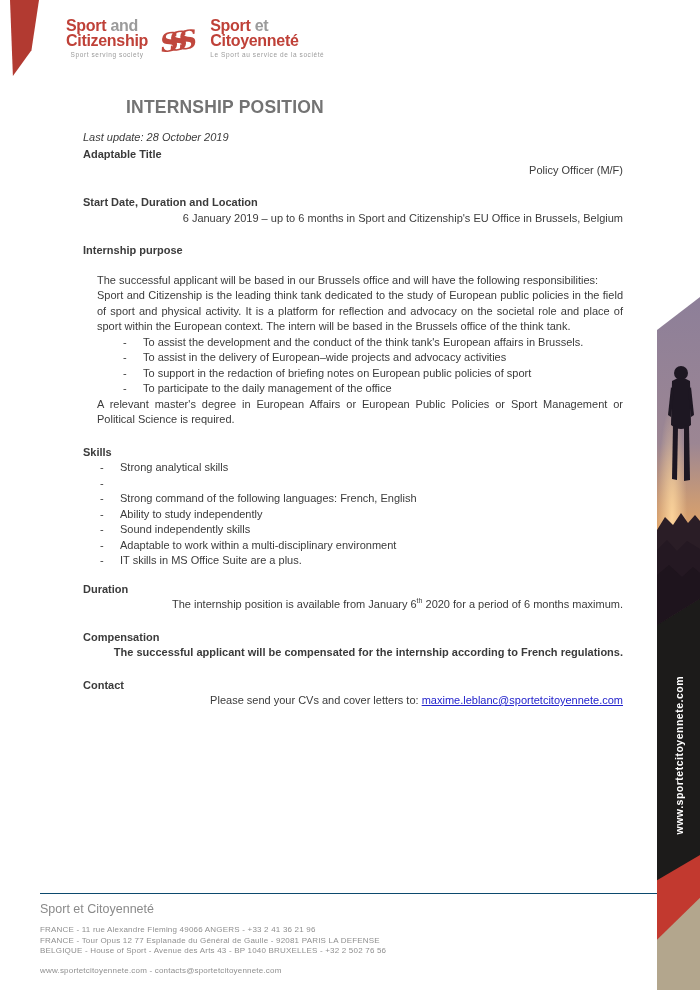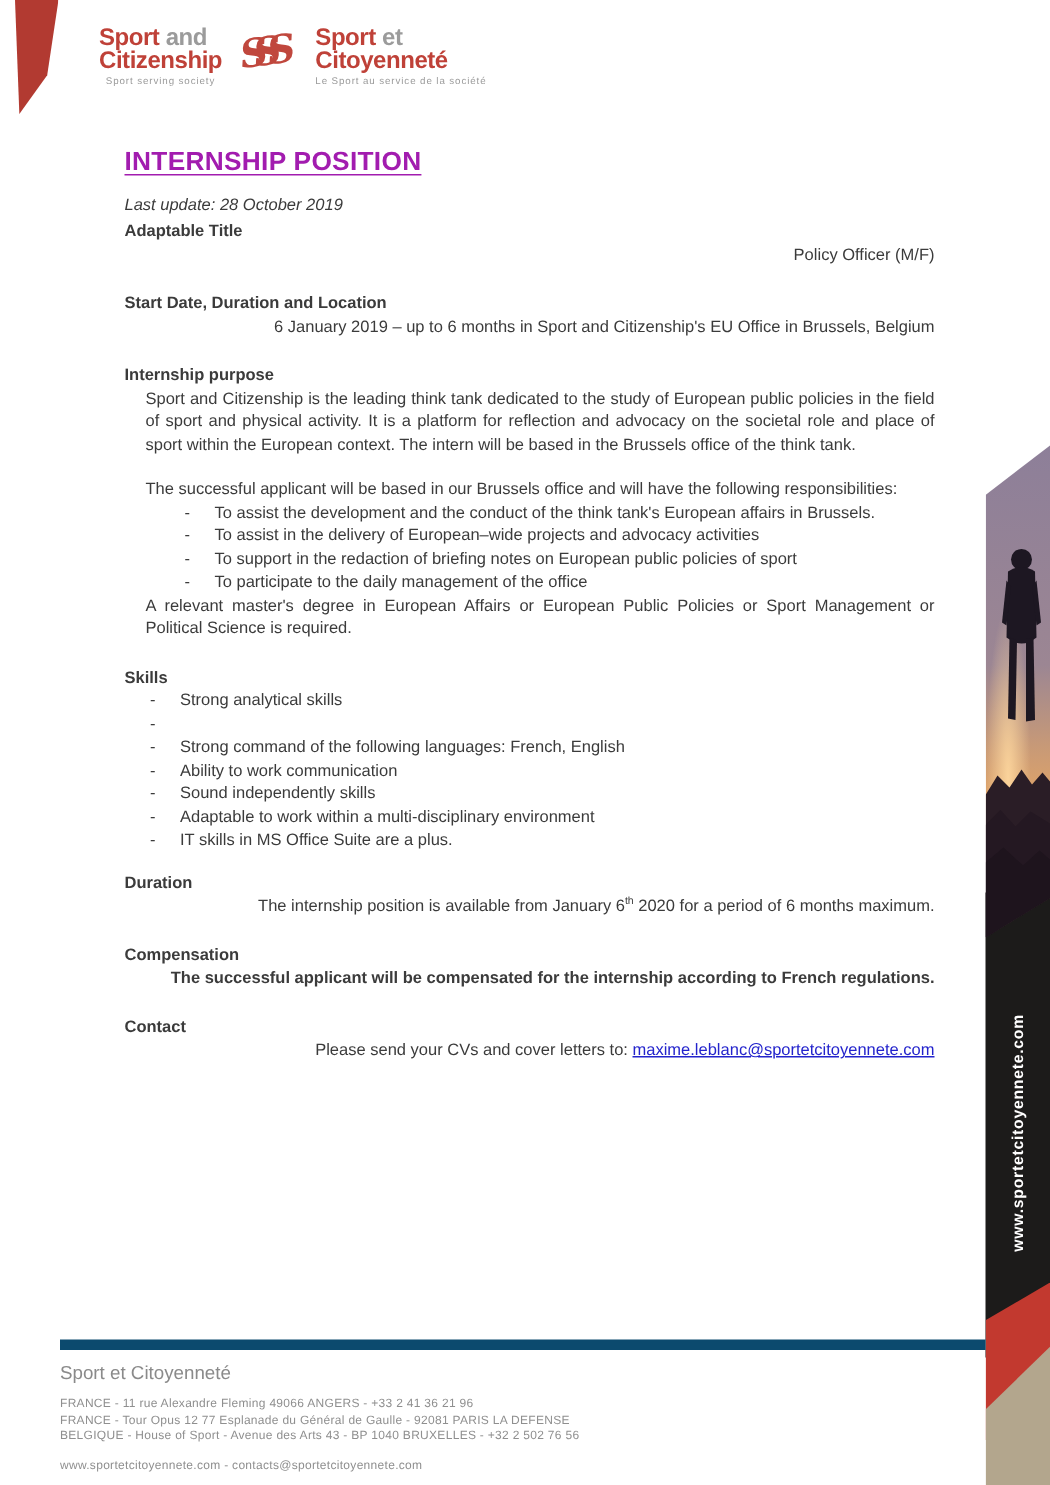--- a/index.html
+++ b/index.html
@@ -14,41 +14,42 @@
   }
 
   
   .corner-flag {
     position: absolute; left: 10px; top: 0; width: 29px; height: 76px;
     background: #b23a31;
     clip-path: polygon(0 0, 100% 0, 74% 66%, 10% 100%);
   }
 
   
-  .logos { position: absolute; left: 66px; top: 18px; display: flex; align-items: flex-start; gap: 10px; }
+  .logos { position: absolute; left: 66px; top: 18px; display: flex; align-items: flex-end; gap: 10px; }
   .logo-block { display: flex; flex-direction: column; }
   .logo-line { font-weight: bold; font-size: 16px; line-height: 15px; color: #bf4138; letter-spacing: -0.3px; }
   .logo-line .muted { color: #9b9b9b; font-weight: bold; }
   .logo-tagline { font-size: 6.5px; color: #9b9b9b; letter-spacing: 0.6px; margin-top: 3px; }
   .logo-en .logo-tagline { text-align: center; }
   .sss-icon {
     font-family: "DejaVu Serif", serif;
     font-style: italic; font-weight: bold;
     font-size: 26px; color: #c0473d; letter-spacing: -9px;
     line-height: 34px; padding: 0 12px 0 2px; transform: rotate(-8deg);
     display: inline-block;
   }
 
   
   .content { position: absolute; left: 83px; top: 100px; width: 540px; font-size: 11px; line-height: 15.5px; }
   .doc-title {
     display: inline-block;
-    color: #a21caf; font-size: 17.5px; font-weight: bold; letter-spacing: 0.2px;
-    text-decoration: underline; text-underline-offset: 3px;
+    color: #737373; font-size: 17.5px; font-weight: bold; letter-spacing: 0.2px;
+    text-underline-offset: 3px;
     margin-bottom: 14px;
+    margin-left: 43px;
   }
   .last-update { text-align: left; font-style: italic; font-size: 11px; margin-bottom: 2px; }
   .sec-heading { font-weight: bold; margin-top: 13px; }
   .sec-body { padding-left: 14px; text-align: justify; }
   .sec-body.no-justify { text-align: right; }
   .sec-body.extra-indent { padding-left: 26px; font-weight: bold; }
   .para-gap { margin-top: 14px; }
   .bullet-row { display: flex; }
   .bullets-deep .bullet-row { padding-left: 40px; }
   .bullets-shallow .bullet-row { padding-left: 17px; }
@@ -81,21 +82,21 @@
   }
   .sidebar-vtext span {
     writing-mode: vertical-rl; transform: rotate(180deg);
     color: #ffffff; font-weight: bold; font-size: 10.5px; letter-spacing: 0.5px;
     white-space: nowrap;
   }
 
   
   .footer {
     position: absolute; left: 40px; top: 893px; width: 617px;
-    border-top: 7px solid #0c4a6e; padding-top: 8px;
+    border-top: 1px solid #0c4a6e; padding-top: 8px;
     color: #8f8f8f;
   }
   .footer-org { font-size: 12.5px; margin-bottom: 9px; color: #8a8a8a; }
   .footer-addr { font-size: 8px; line-height: 10.5px; letter-spacing: 0.2px; }
   .footer-web { font-size: 8px; margin-top: 9px; letter-spacing: 0.2px; }
 </style>
 </head>
 <body>
 
 <div class="page">
@@ -120,22 +121,22 @@
     <div class="doc-title">INTERNSHIP POSITION</div>
     <div class="last-update">Last update: 28 October 2019</div>
 
     <div class="sec-heading" style="margin-top:0">Adaptable Title</div>
     <div class="sec-body no-justify">Policy Officer (M/F)</div>
 
     <div class="sec-heading" style="margin-top:17px">Start Date, Duration and Location</div>
     <div class="sec-body no-justify">6 January 2019 – up to 6 months in Sport and Citizenship's EU Office in Brussels, Belgium</div>
 
     <div class="sec-heading" style="margin-top:17px">Internship purpose</div>
+    <div class="sec-body para-gap">The successful applicant will be based in our Brussels office and will have the following responsibilities:</div>
     <div class="sec-body">Sport and Citizenship is the leading think tank dedicated to the study of European public policies in the field of sport and physical activity. It is a platform for reflection and advocacy on the societal role and place of sport within the European context. The intern will be based in the Brussels office of the think tank.</div>
-    <div class="sec-body para-gap">The successful applicant will be based in our Brussels office and will have the following responsibilities:</div>
     <div class="bullets-deep">
 
         <div class="bullet-row">
           <span class="bullet-dash">-</span>
           <span>To assist the development and the conduct of the think tank's European affairs in Brussels.</span>
         </div>
 
         <div class="bullet-row">
           <span class="bullet-dash">-</span>
           <span>To assist in the delivery of European–wide projects and advocacy activities</span>
@@ -166,21 +167,21 @@
           <span class="bullet-dash">-</span>
         </div>
 
         <div class="bullet-row">
           <span class="bullet-dash">-</span>
           <span>Strong command of the following languages: French, English</span>
         </div>
 
         <div class="bullet-row">
           <span class="bullet-dash">-</span>
-          <span>Ability to work communication</span>
+          <span>Ability to study independently</span>
         </div>
 
         <div class="bullet-row">
           <span class="bullet-dash">-</span>
           <span>Sound independently skills</span>
         </div>
 
         <div class="bullet-row">
           <span class="bullet-dash">-</span>
           <span>Adaptable to work within a multi-disciplinary environment</span>

